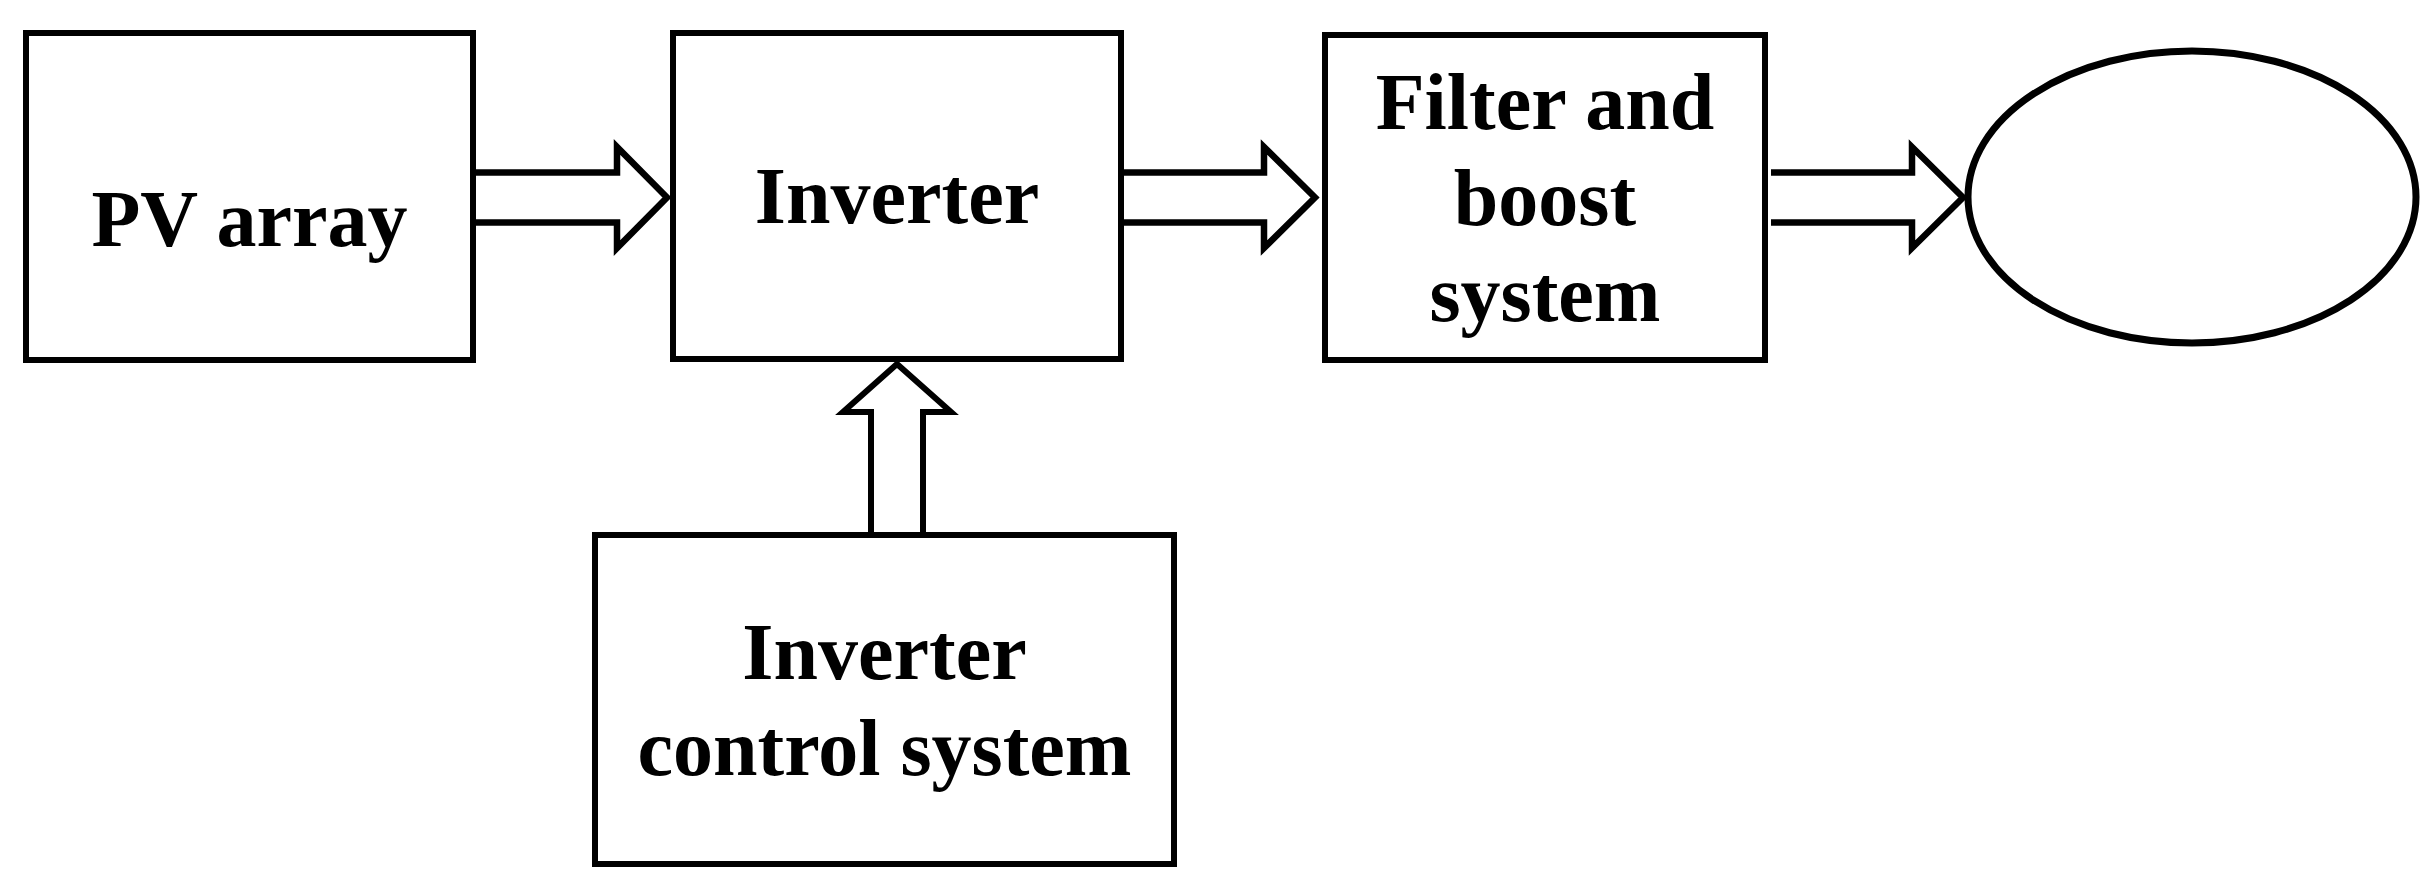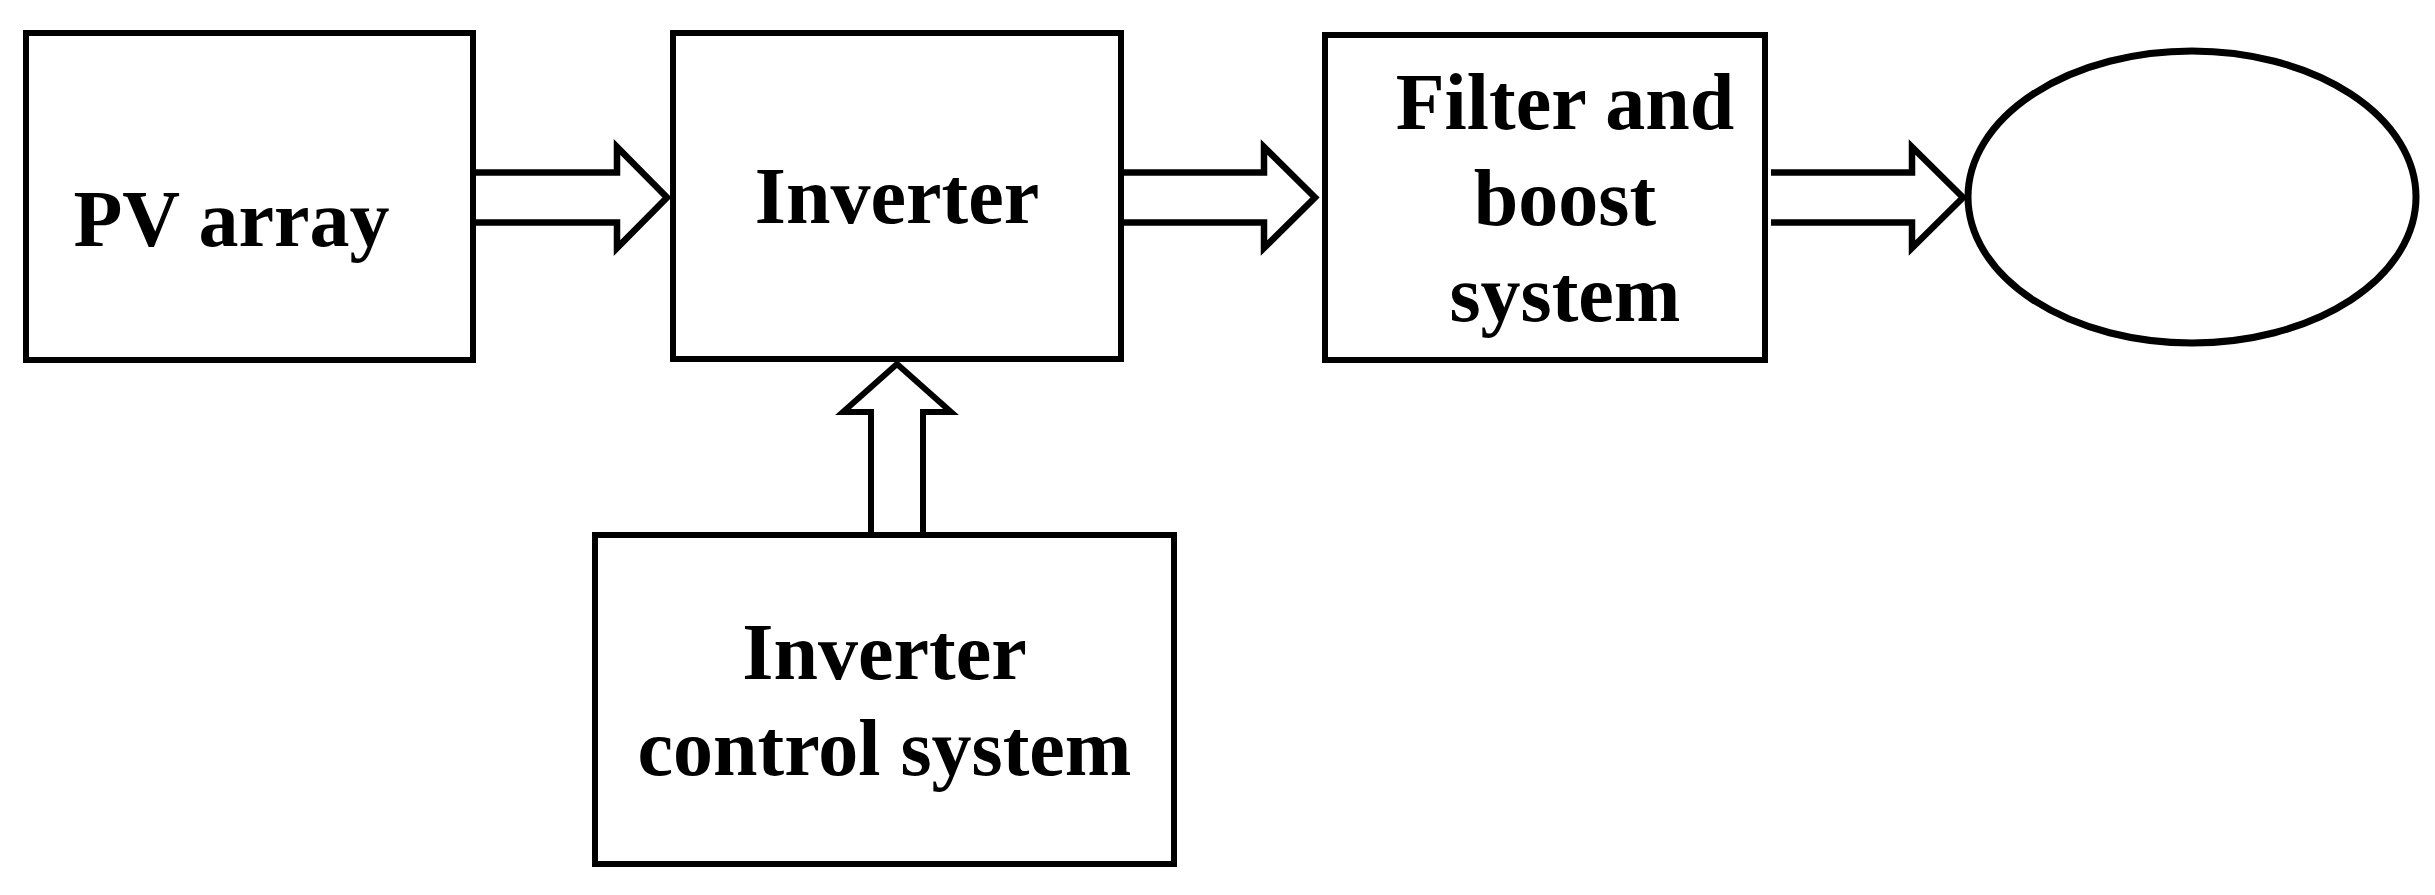--- a/index.html
+++ b/index.html
@@ -30,23 +30,23 @@
     justify-content: center;
     text-align: center;
     white-space: pre-line;
     font-weight: bold;
     font-size: 80px;
     line-height: 96px;
     color: #000000;
     letter-spacing: 0px;
     pointer-events: none;
   }
-  .lbl-pv        { left:   5px; top:  30px; width: 453px; height: 377px; border-radius: 15px; }
+  .lbl-pv        { left:   23px; top:  30px; width: 453px; height: 377px; border-radius: 15px; }
   .lbl-inverter  { left:  670px; top:  30px; width: 454px; height: 332px; }
-  .lbl-filter    { left: 1322px; top:  32px; width: 446px; height: 331px; padding-left: 20px; }
+  .lbl-filter    { left: 1322px; top:  32px; width: 446px; height: 331px; }
   .lbl-grid      { left: 1968px; top:  51px; width: 448px; height: 292px; }
   .lbl-control   { left:  592px; top: 532px; width: 585px; height: 335px; }
 </style>
 </head>
 <body>
 
 <div class="canvas">
 
   <svg class="shapes" viewBox="0 0 2435 895" xmlns="http://www.w3.org/2000/svg">
 

